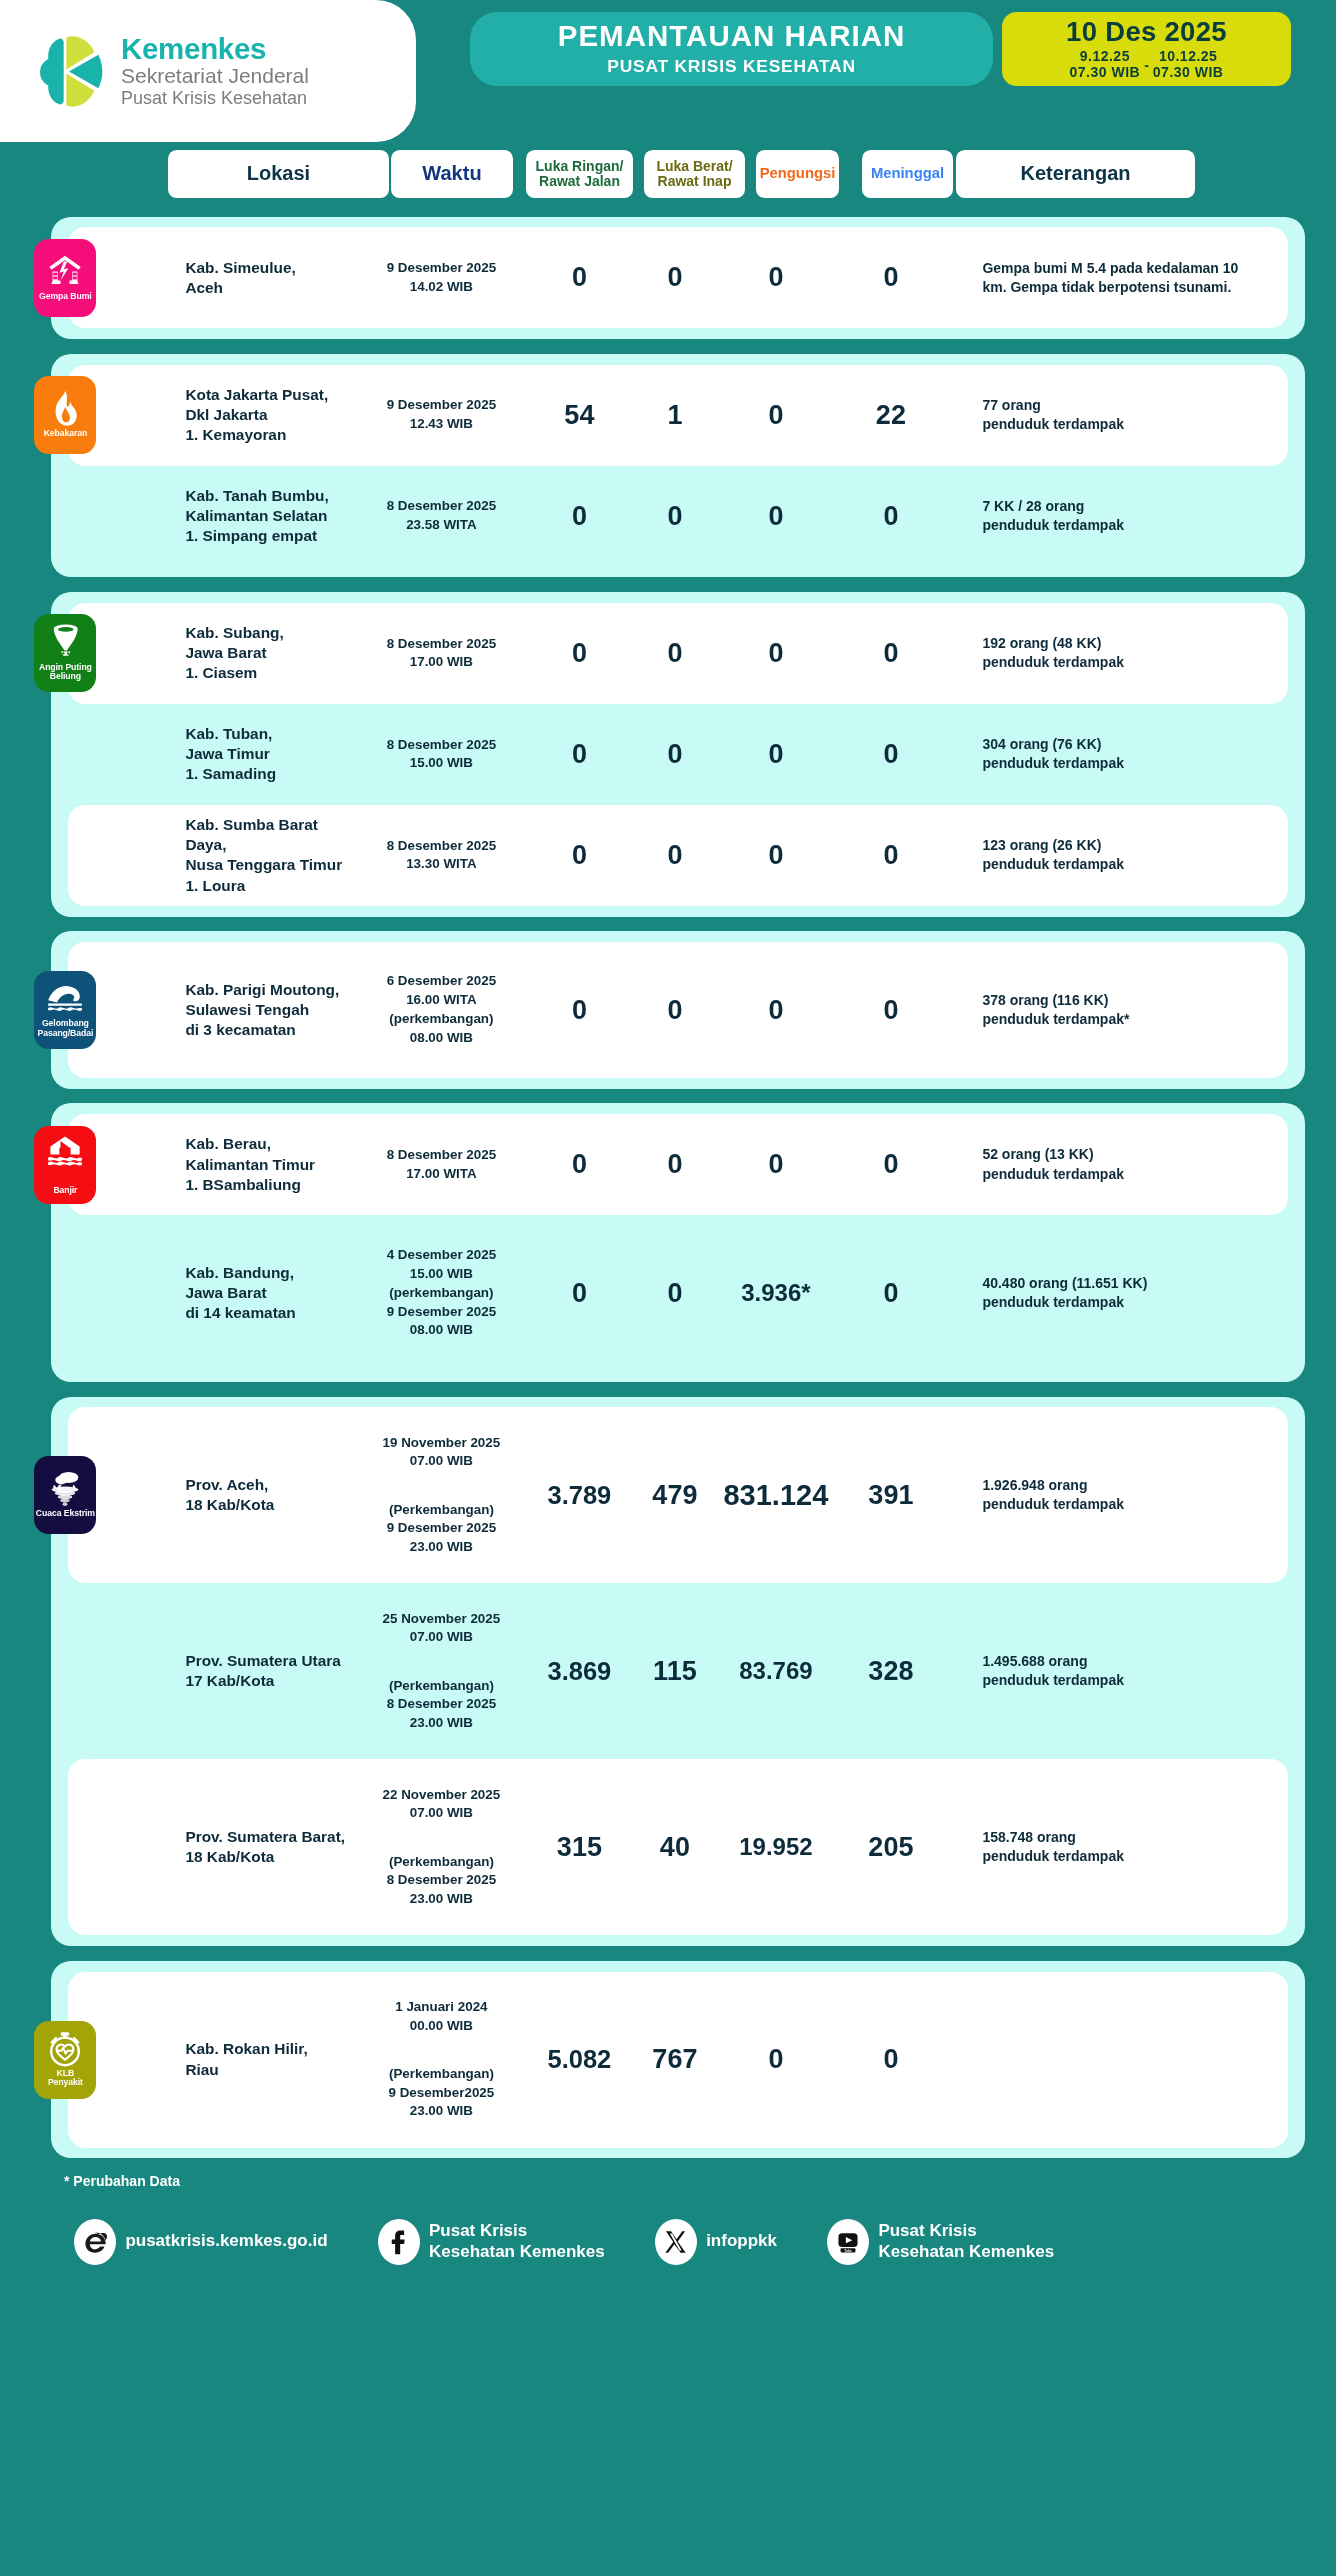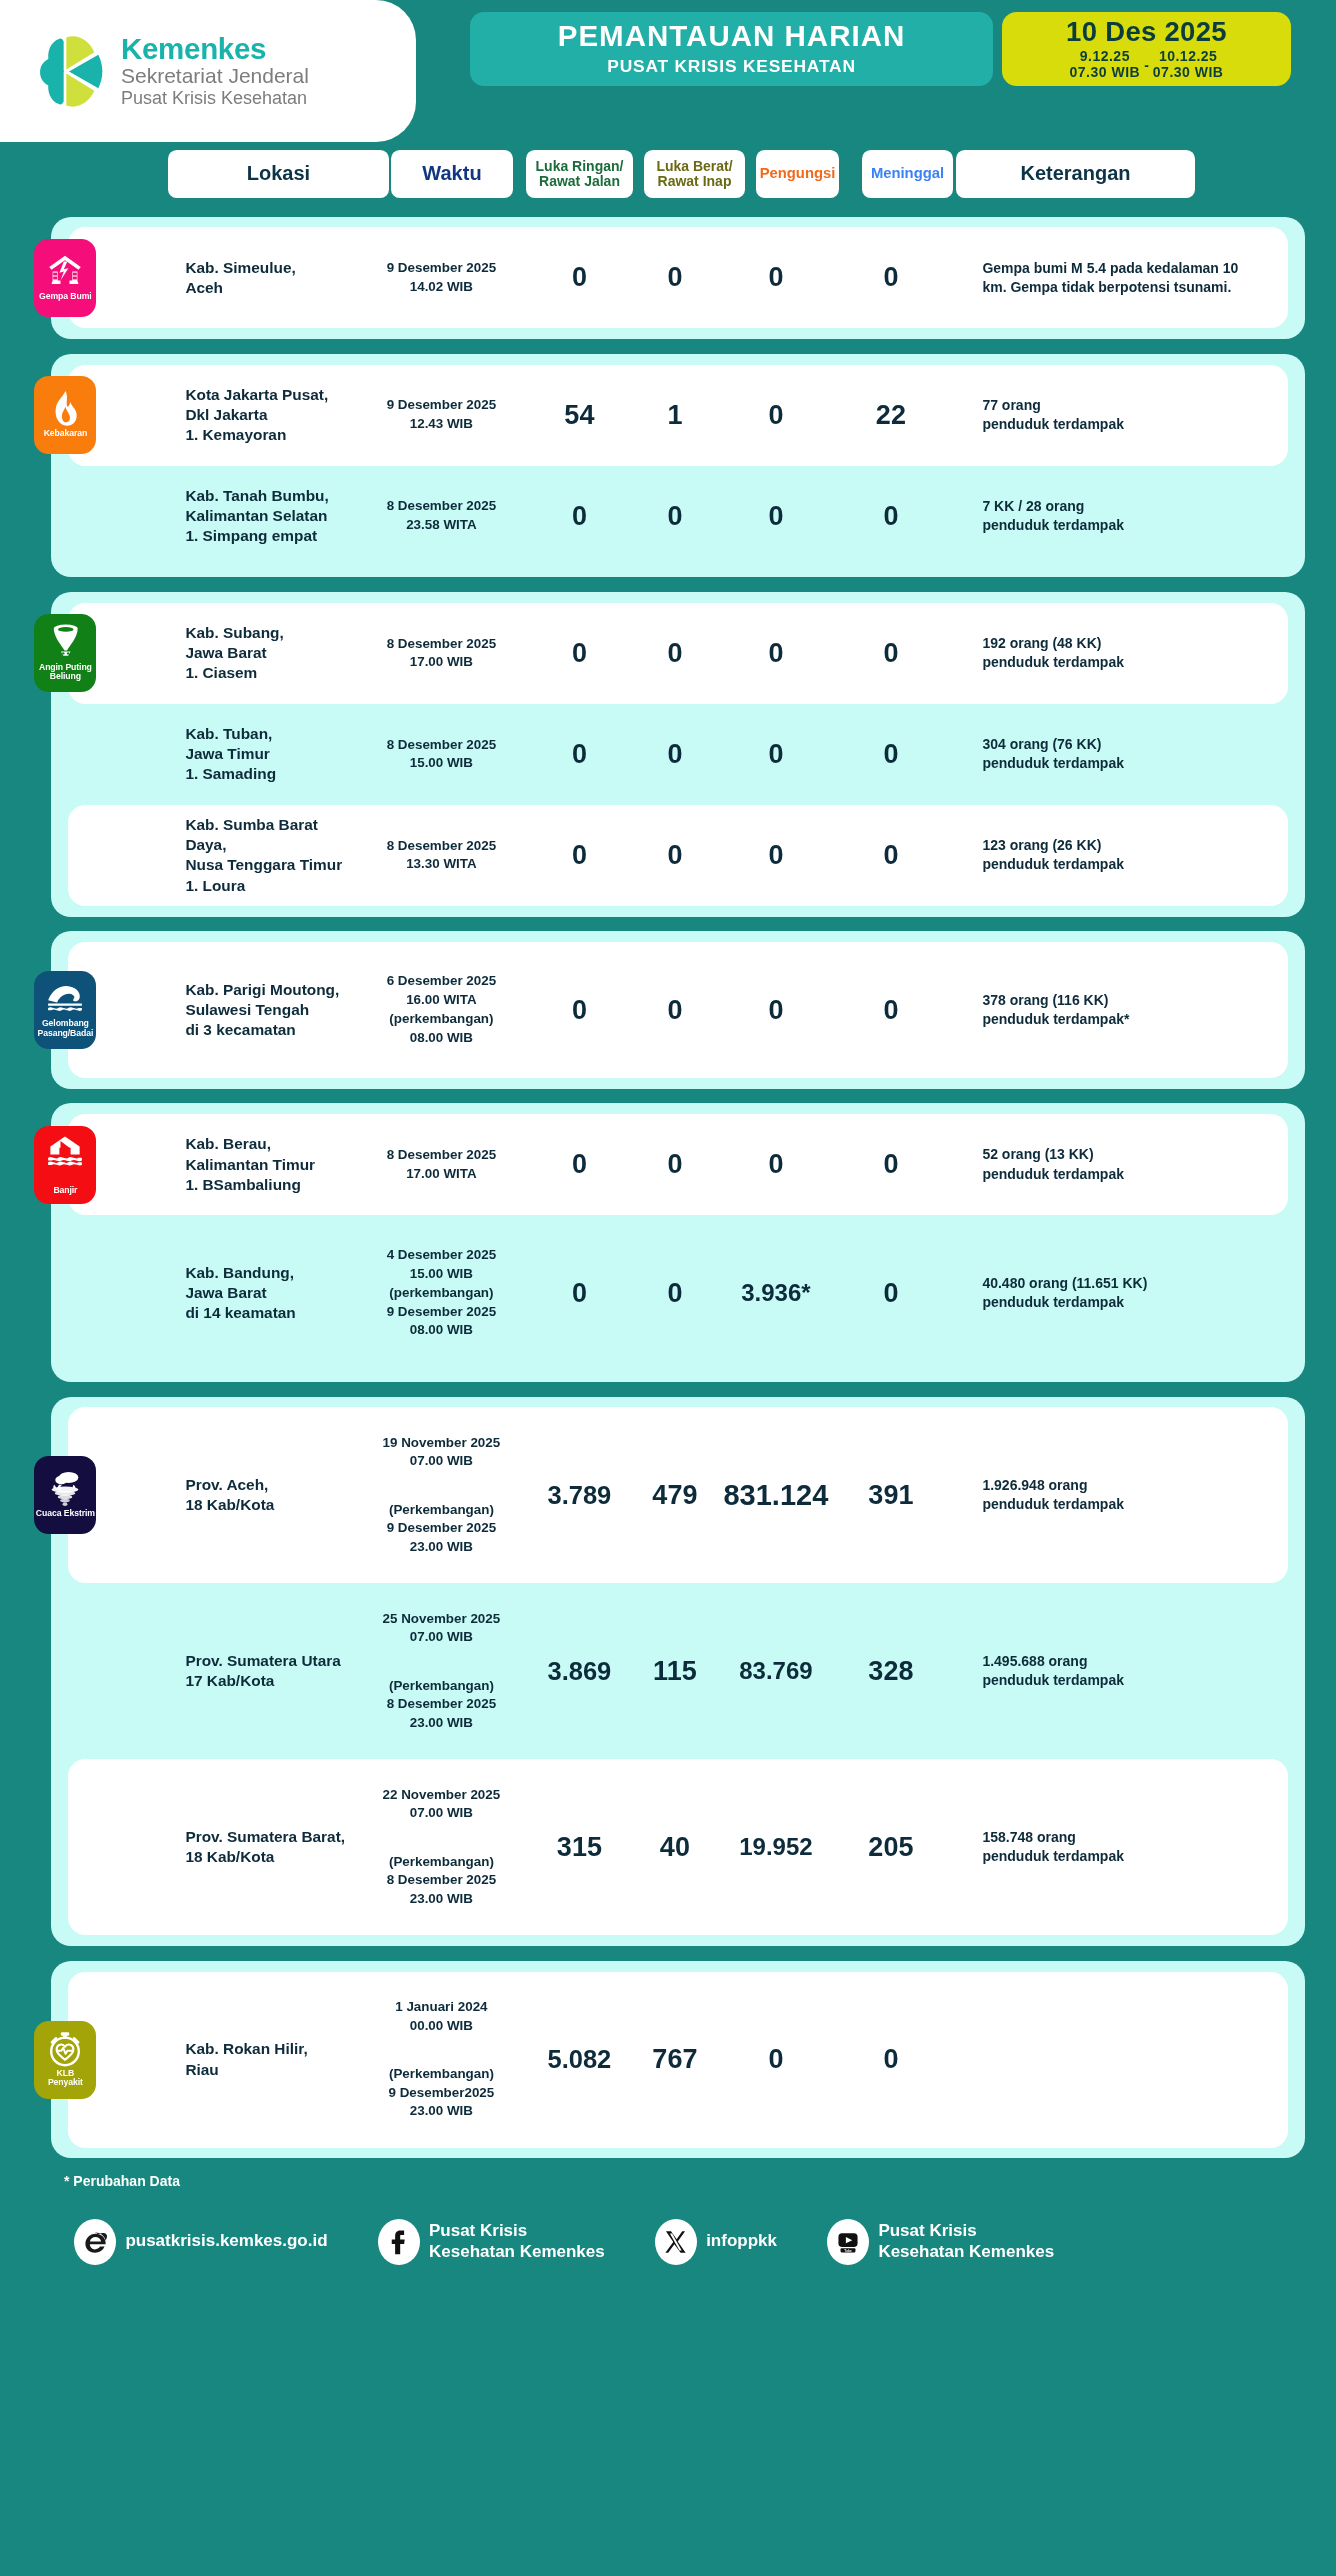--- a/index.html
+++ b/index.html
@@ -33,21 +33,21 @@
     line-height: 1.02;
   }
   .logo-l2 { font-size: 21px; color: #7d7d7d; line-height: 1.12; }
   .logo-l3 { font-size: 18px; color: #7d7d7d; line-height: 1.12; }
 
   .title-pill {
     position: absolute;
     left: 470px; top: 12px;
     width: 523px; height: 74px;
     background: #21afa8;
-    border-radius: 14px;
+    border-radius: 27px;
     display: flex; flex-direction: column;
     align-items: center; justify-content: center;
   }
   .title-main {
     color: #ffffff; font-weight: bold; font-size: 29.5px;
     letter-spacing: 1px; line-height: 1.05;
   }
   .title-sub {
     color: #ffffff; font-weight: bold; font-size: 17.4px;
     letter-spacing: 0.8px; margin-top: 4px;

